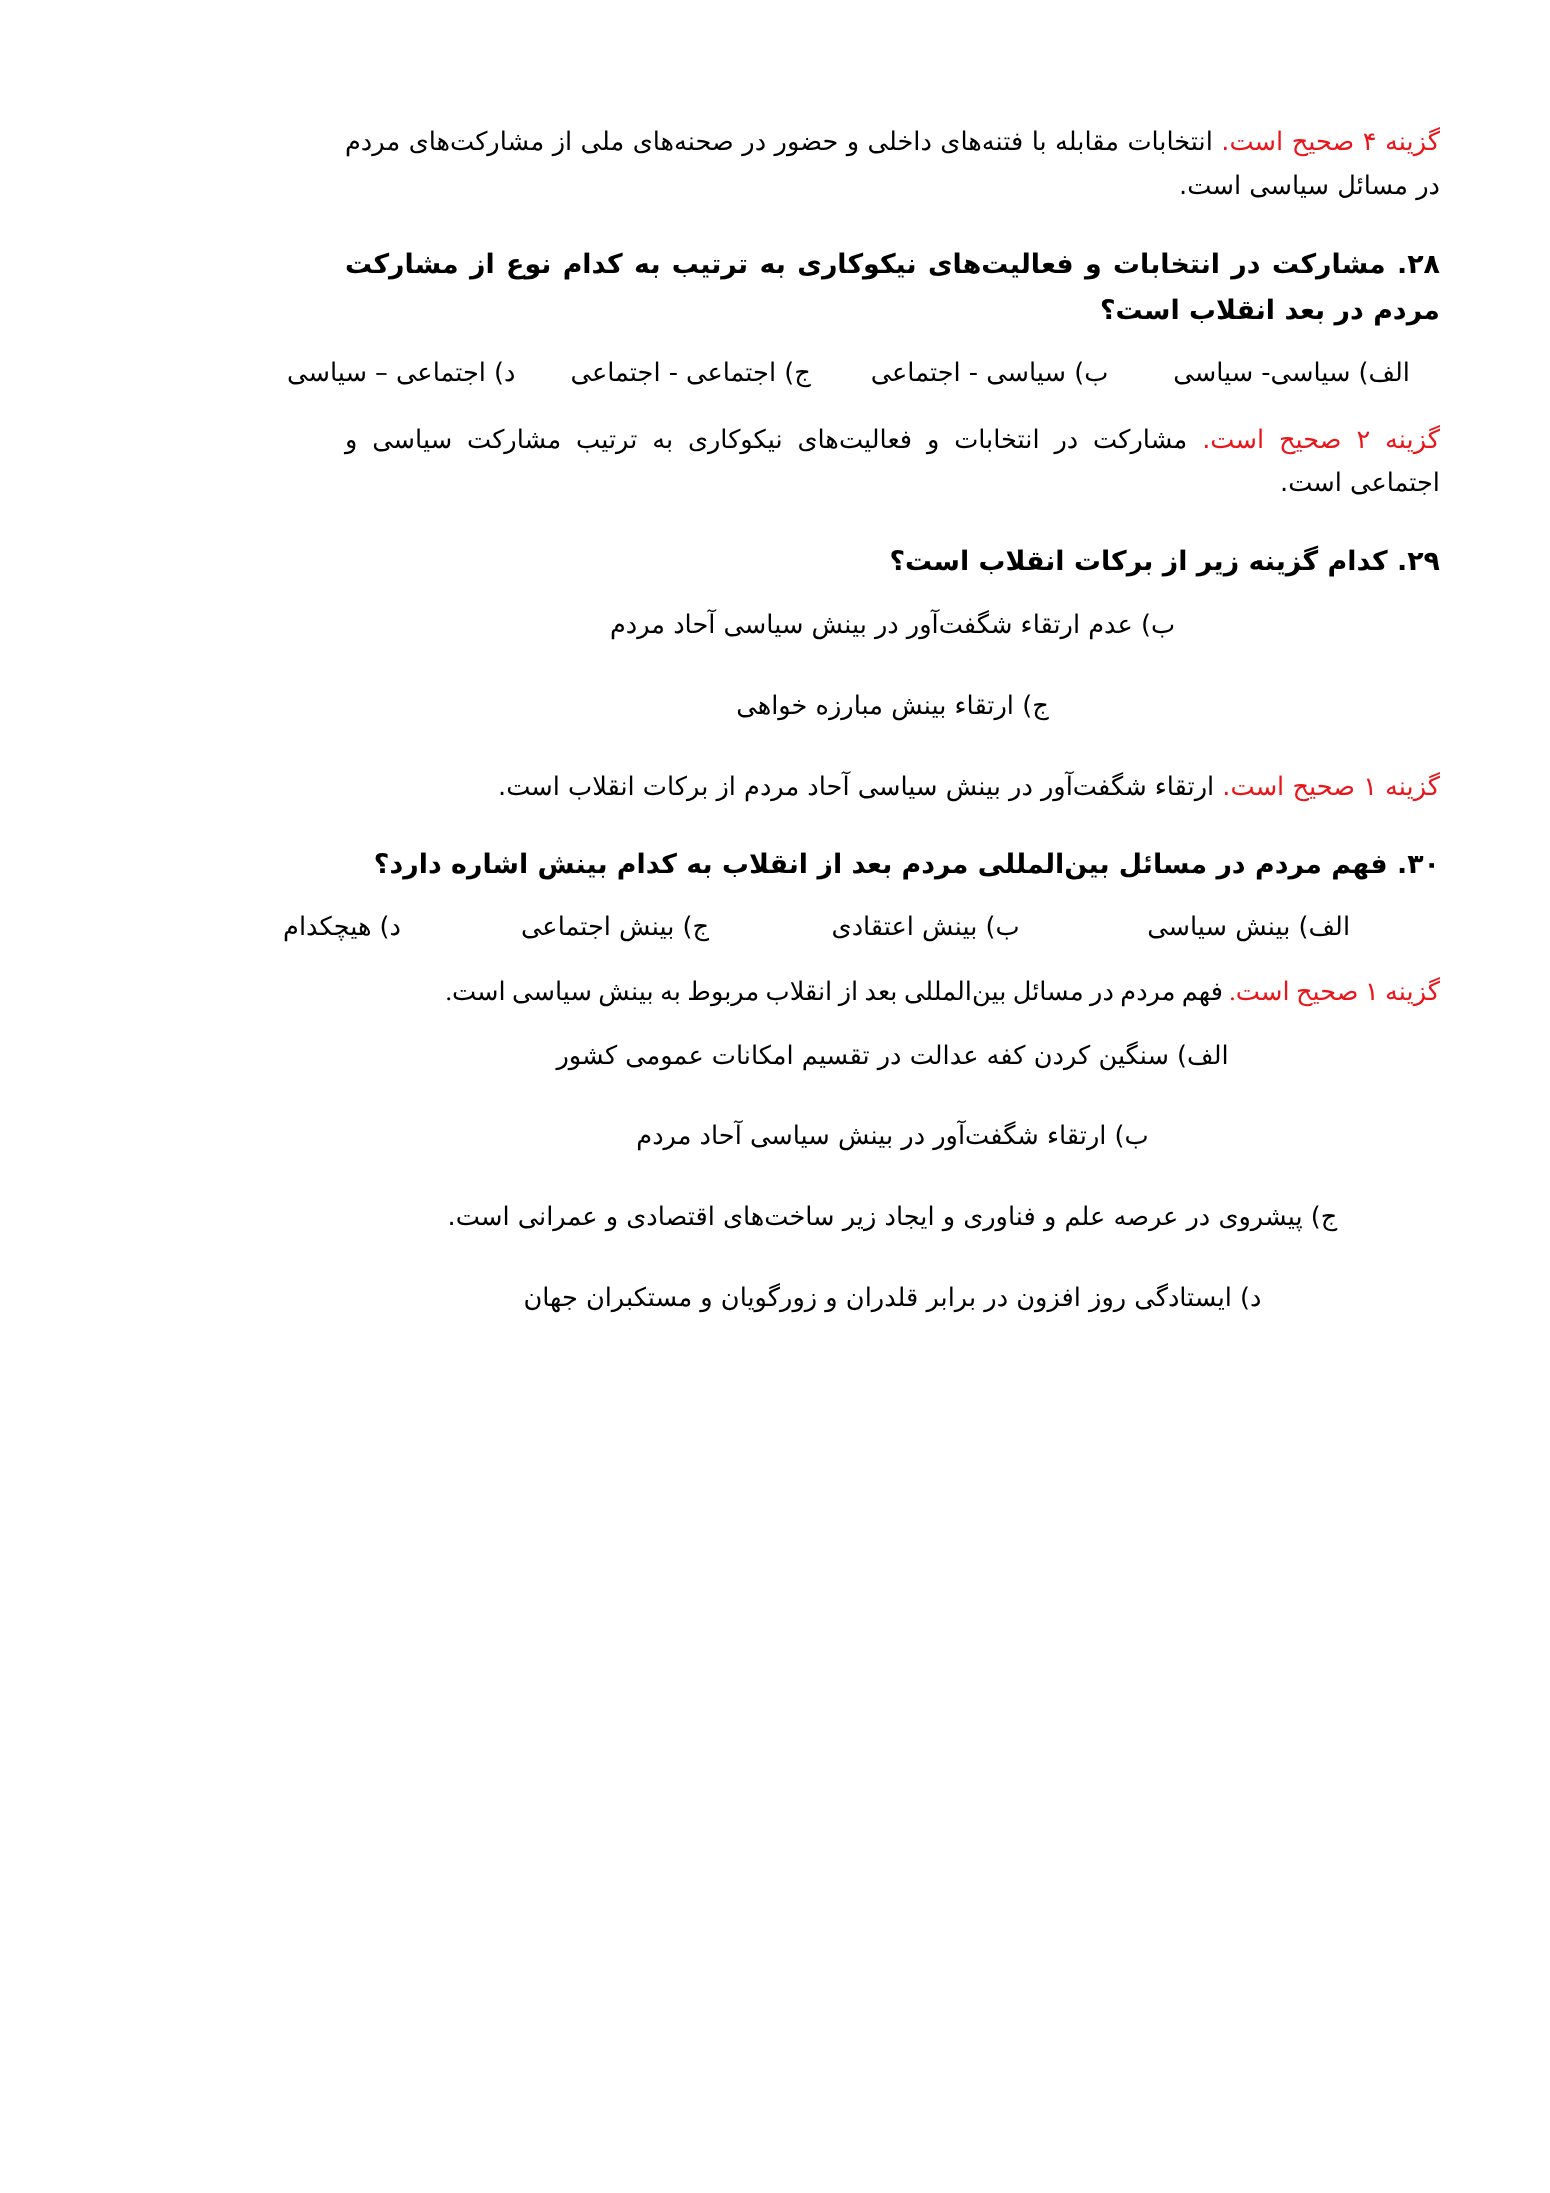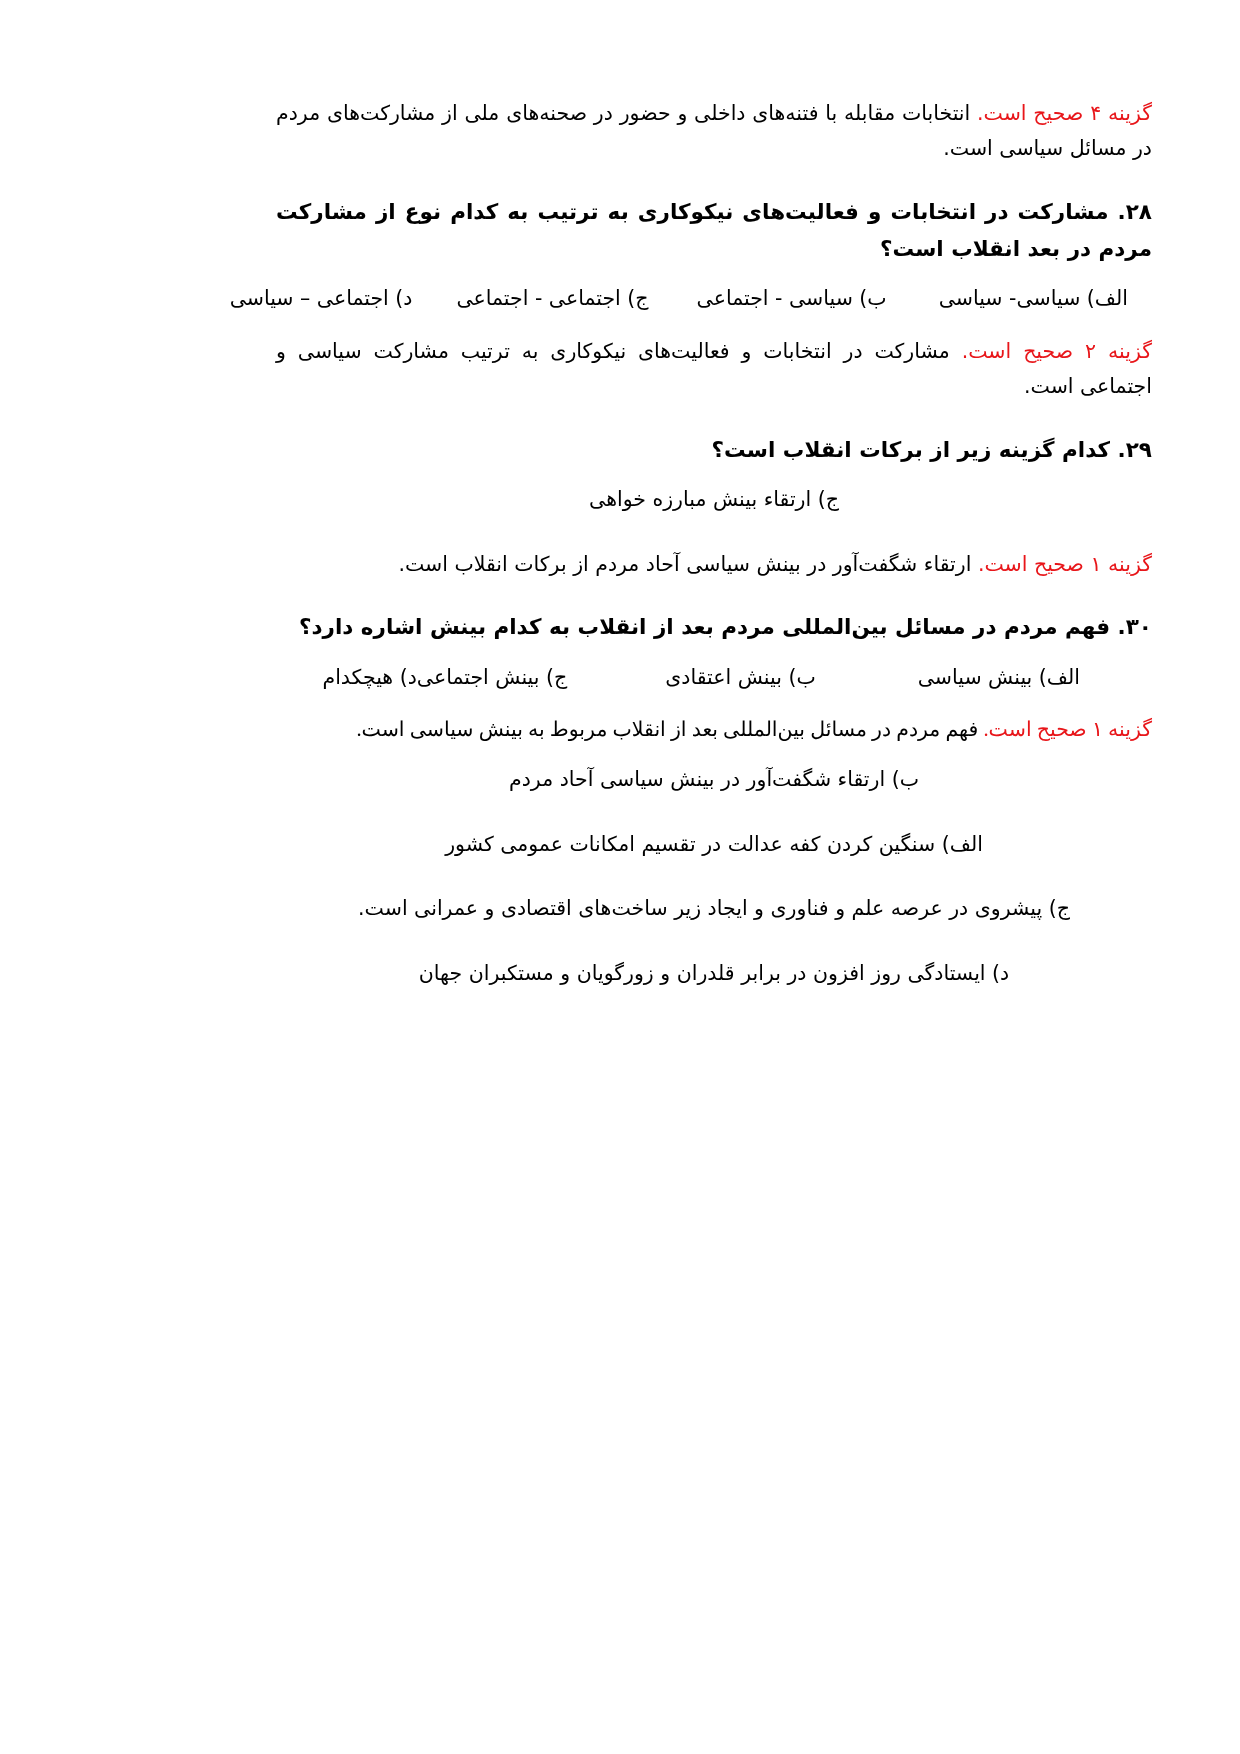--- a/index.html
+++ b/index.html
@@ -62,21 +62,21 @@
   }
   .options-row .opt {
     white-space: nowrap;
   }
   .options-row.q28 .opt:nth-child(1) { margin-left: 52px; }
   .options-row.q28 .opt:nth-child(2) { margin-left: 48px; }
   .options-row.q28 .opt:nth-child(3) { margin-left: 44px; }
   .options-row.q30 { padding-right: 72px; }
   .options-row.q30 .opt:nth-child(1) { margin-left: 102px; }
   .options-row.q30 .opt:nth-child(2) { margin-left: 98px; }
-  .options-row.q30 .opt:nth-child(3) { }
+  .options-row.q30 .opt:nth-child(3) { margin-left: 96px; }
 
   
   .options-stack {
     margin: 6px 0 10px 0;
   }
   .options-stack .opt-line {
     font-size: 20.5px;
     line-height: 1.7;
     margin: 0 0 30px 0;
     text-align: center;
@@ -98,37 +98,38 @@
     <span class="opt">ب) سیاسی - اجتماعی</span>
     <span class="opt">ج) اجتماعی - اجتماعی</span>
     <span class="opt">د) اجتماعی – سیاسی</span>
   </div>
   <p class="answer-para">
     <span class="ans-key">گزینه ۲ صحیح است.</span><span> مشارکت در انتخابات و فعالیت‌های نیکوکاری به ترتیب مشارکت سیاسی و اجتماعی است.</span>
   </p>
 
   <p class="question short" style="text-align:center;">۲۹. کدام گزینه زیر از برکات انقلاب است؟</p>
   <div class="options-stack q29">
+    <div class="opt-line">ب) عدم ارتقاء شگفت‌آور در بینش سیاسی آحاد مردم</div>
     <div class="opt-line">ج) ارتقاء بینش مبارزه خواهی</div>
   </div>
   <p class="answer-para" style="text-align:left;">
     <span class="ans-key">گزینه ۱ صحیح است.</span><span> ارتقاء شگفت‌آور در بینش سیاسی آحاد مردم از برکات انقلاب است.</span>
   </p>
 
   <p class="question short" style="text-align:right;">۳۰. فهم مردم در مسائل بین‌المللی مردم بعد از انقلاب به کدام بینش اشاره دارد؟</p>
   <div class="options-row q30">
     <span class="opt">الف) بینش سیاسی</span>
     <span class="opt">ب) بینش اعتقادی</span>
     <span class="opt">ج) بینش اجتماعی</span>
     <span class="opt">د) هیچکدام</span>
   </div>
   <p class="answer-para" style="text-align:center;font-family:Liberation Serif, serif;">
     <span class="ans-key">گزینه ۱ صحیح است.</span><span> فهم مردم در مسائل بین‌المللی بعد از انقلاب مربوط به بینش سیاسی است.</span>
   </p>
 
   <div class="options-stack q31">
+    <div class="opt-line">الف) سنگین کردن کفه عدالت در تقسیم امکانات عمومی کشور</div>
     <div class="opt-line">ب) ارتقاء شگفت‌آور در بینش سیاسی آحاد مردم</div>
-    <div class="opt-line">الف) سنگین کردن کفه عدالت در تقسیم امکانات عمومی کشور</div>
     <div class="opt-line">ج) پیشروی در عرصه علم و فناوری و ایجاد زیر ساخت‌های اقتصادی و عمرانی است.</div>
     <div class="opt-line">د) ایستادگی روز افزون در برابر قلدران و زورگویان و مستکبران جهان</div>
   </div>
 
 </div>
 
 </body></html>

